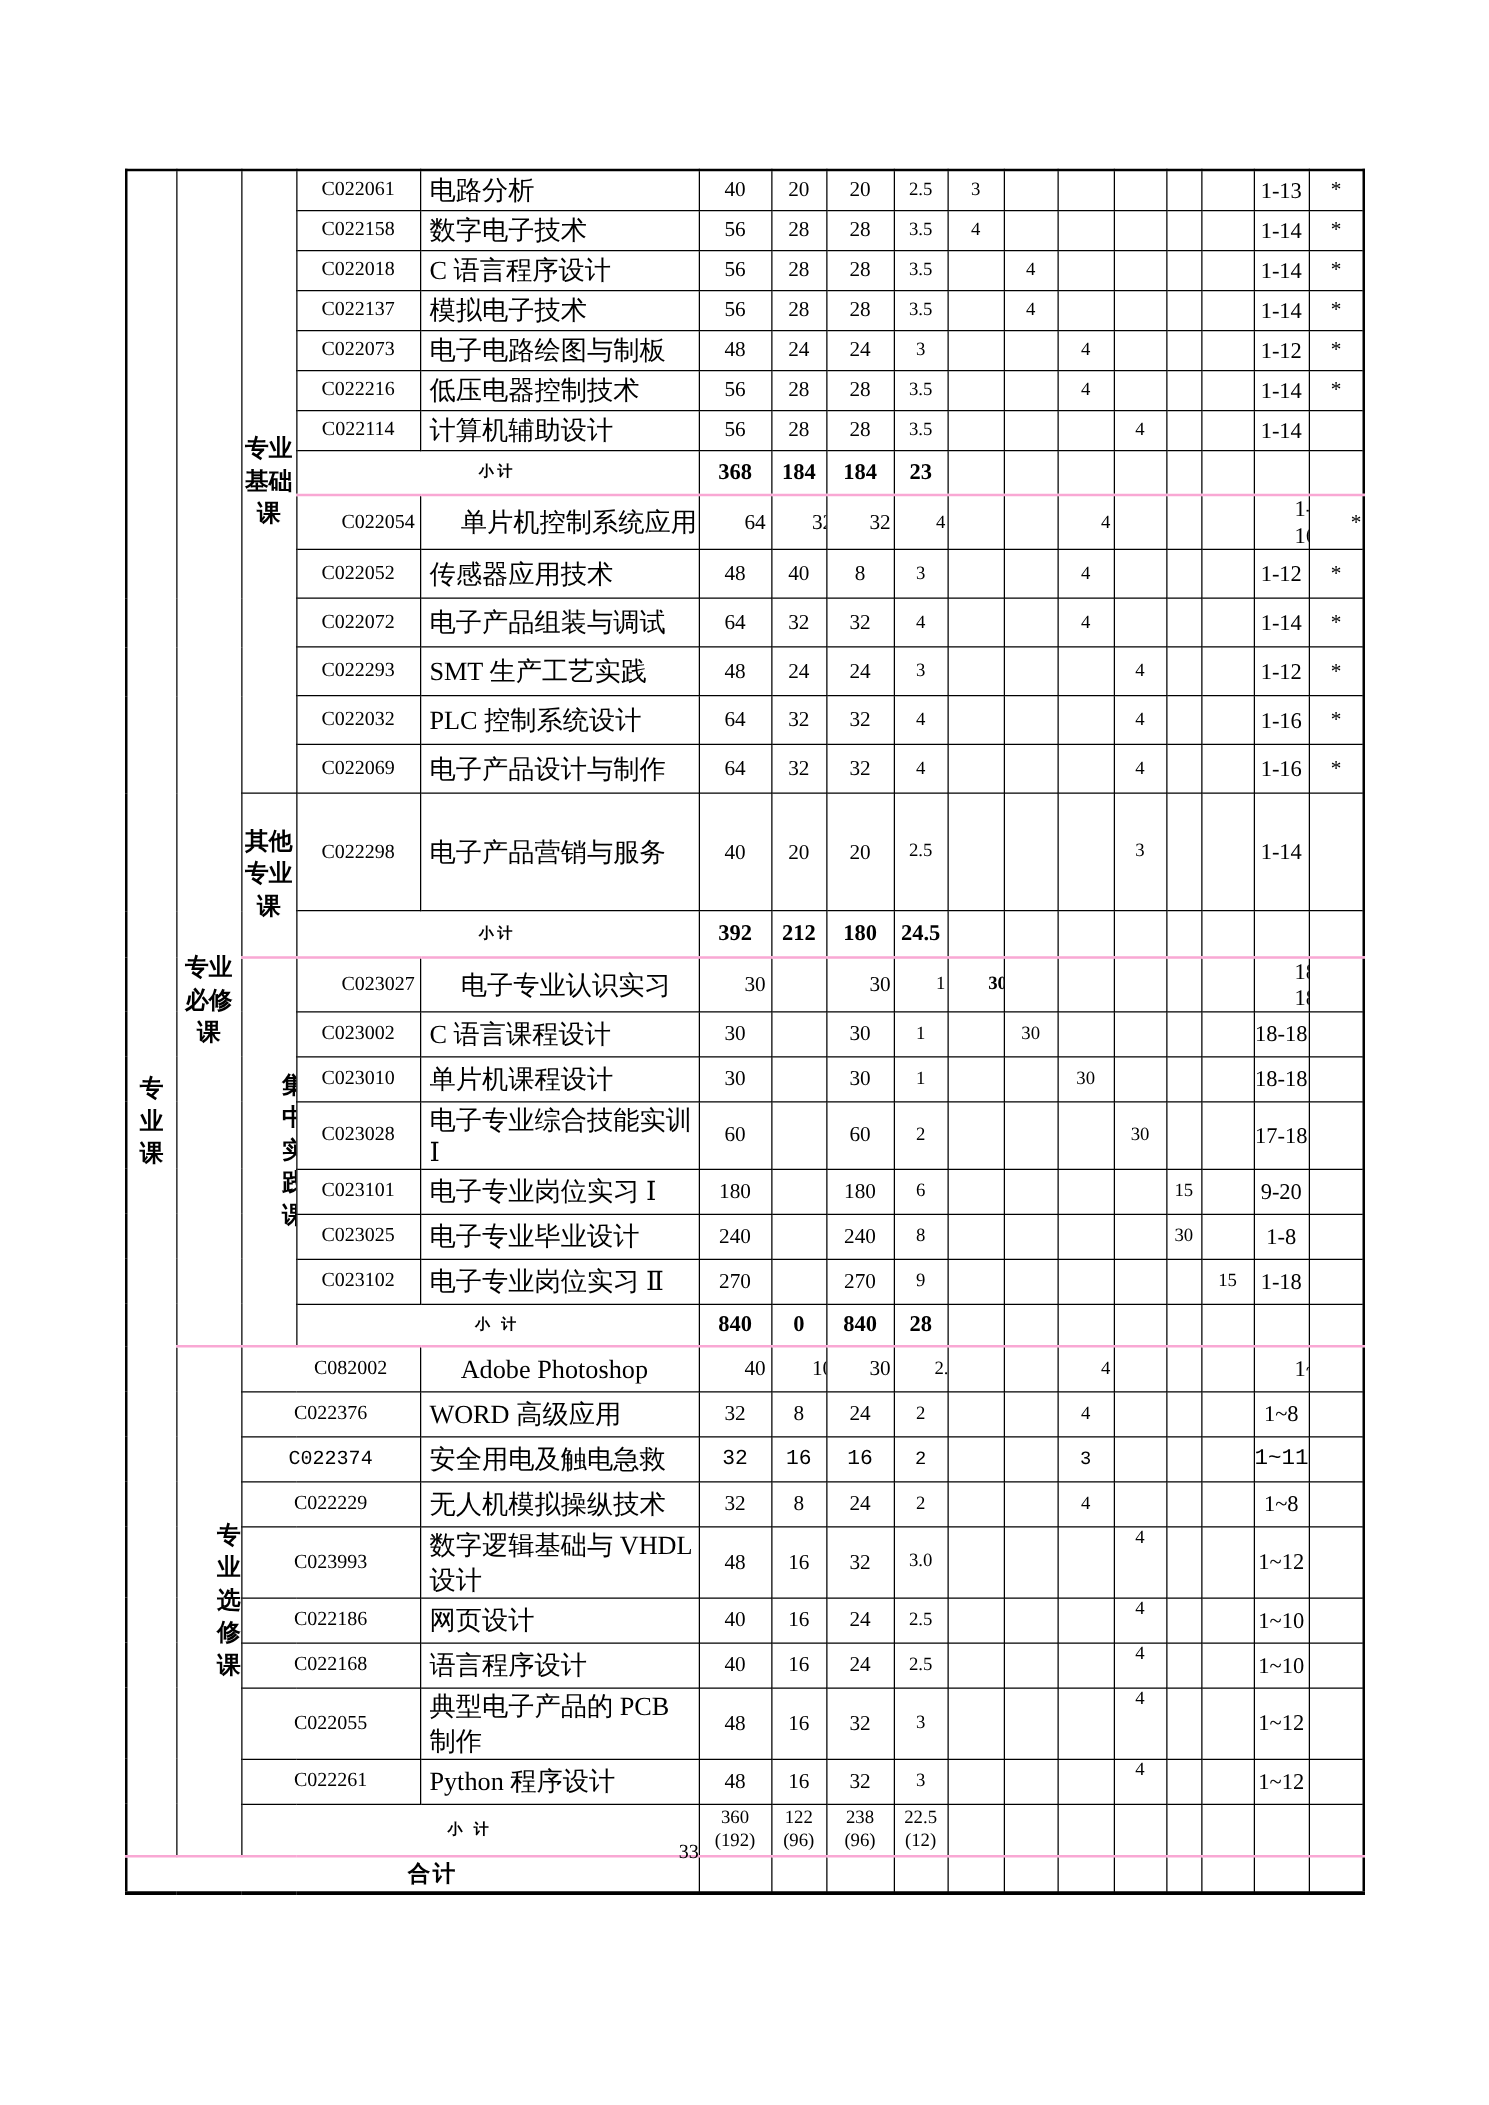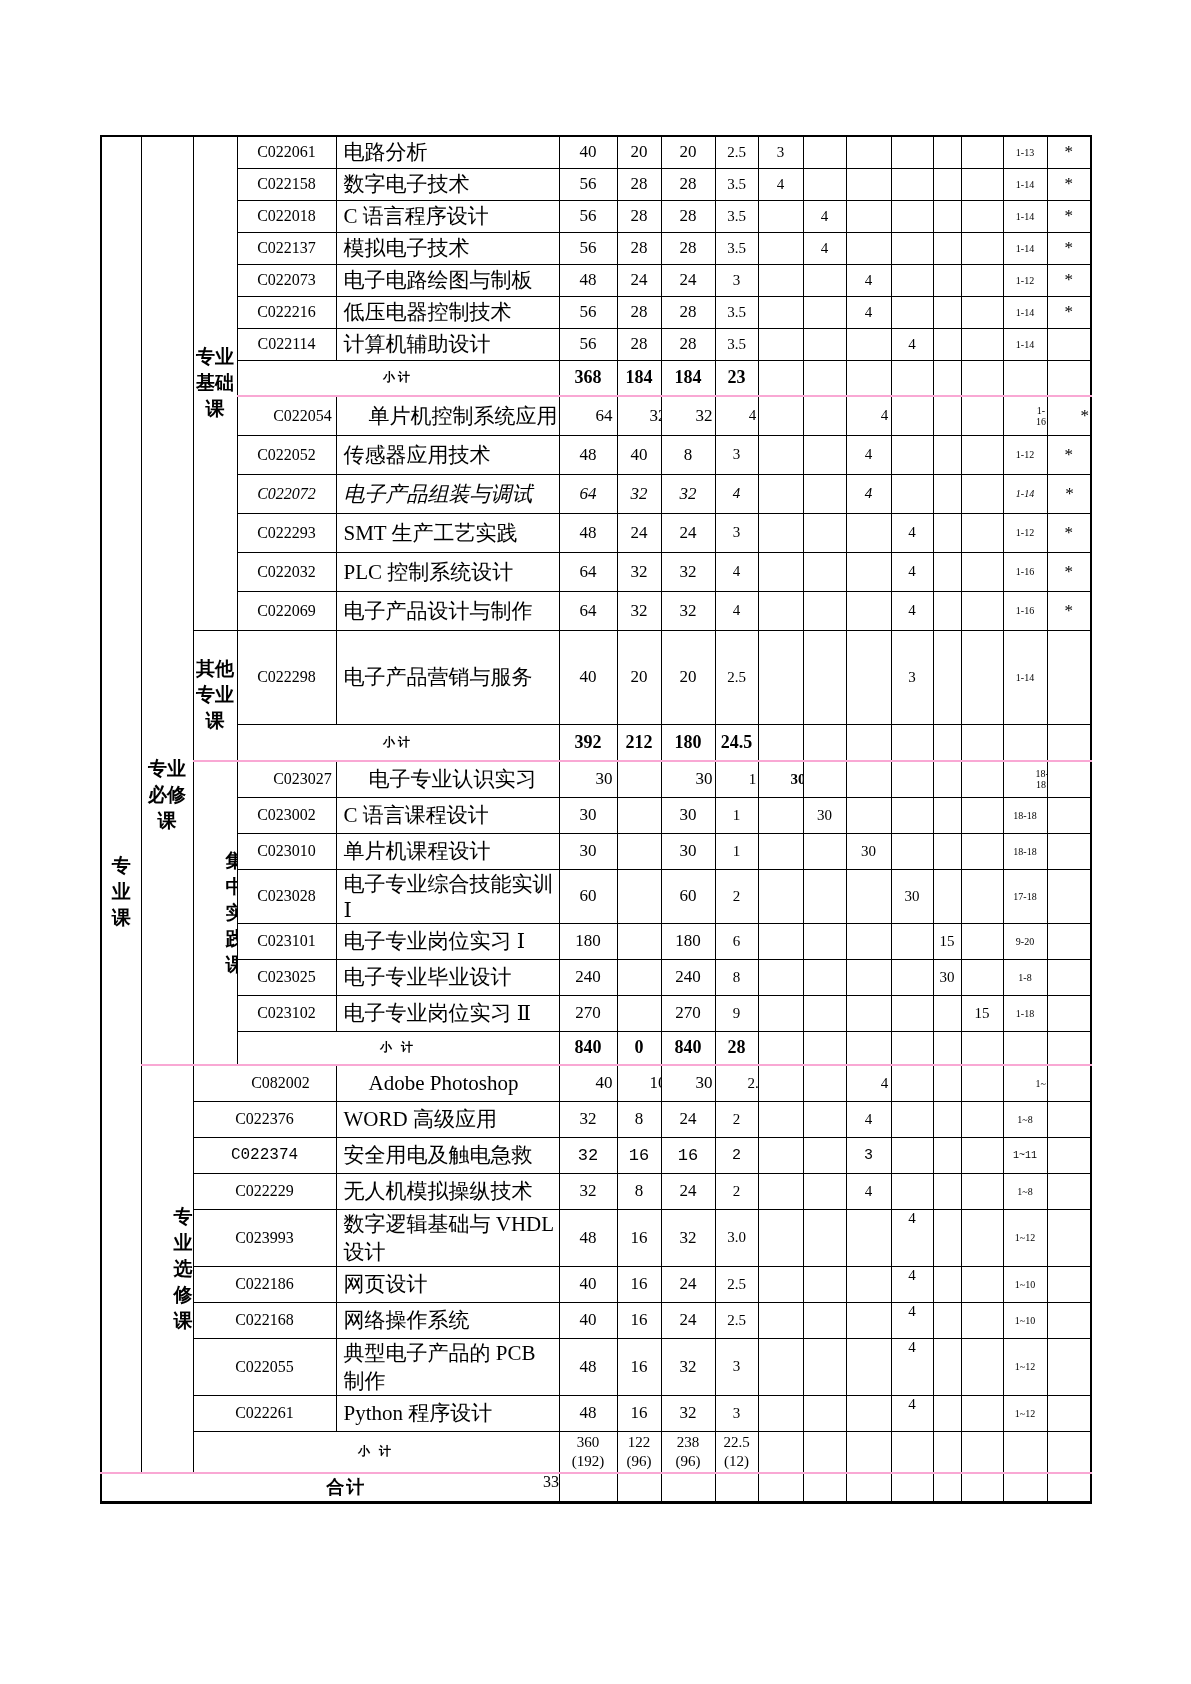--- a/index.html
+++ b/index.html
@@ -10,21 +10,21 @@
   .sheet{position:absolute;left:100px;top:135px;}
   table{border-collapse:collapse;table-layout:fixed;width:990px;
         border:2px solid #000;border-bottom-width:3px;}
   td,th{border:1px solid #000;padding:0;text-align:center;vertical-align:middle;
         overflow:hidden;font-weight:normal;}
   .code{font-size:16px;}
   .name{text-align:left;padding-left:7px;font-size:21px;}
   .num{font-size:17px;}
   .credit{font-size:15px;}
   .sem{font-size:15px;}
-  .week{font-size:10px;}
+  .week{font-size:18px;}
   .star{font-size:17px;}
   .bold{font-weight:bold;}
   .sum{font-size:18px;font-weight:bold;}
   .subtotal-label{font-size:12px;font-weight:bold;letter-spacing:3px;}
   .total-label{font-size:18px;font-weight:bold;letter-spacing:2px;}
   .v-label{font-weight:bold;font-size:19px;line-height:26px;}
   .v-label .ln{display:block;}
   .thick-top{border-top:2px solid #f9a8d4;padding-left:32px;}
   .vtop{vertical-align:top;line-height:17px;}
   .two-line{white-space:pre-line;font-size:15px;line-height:19px;}
@@ -228,21 +228,21 @@
           <td class="credit">3</td>
           <td class="sem"></td>
           <td class="sem"></td>
           <td class="sem">4</td>
           <td class="sem"></td>
           <td class="sem"></td>
           <td class="sem"></td>
           <td class="week">1-12</td>
           <td class="star">*</td>
         </tr>
-        <tr style="height: 39px; font-style: italic;">
+        <tr style="height: 39px;">
           <td class="code">C022072</td>
           <td class="name">电子产品组装与调试</td>
           <td class="num">64</td>
           <td class="num">32</td>
           <td class="num">32</td>
           <td class="credit">4</td>
           <td class="sem"></td>
           <td class="sem"></td>
           <td class="sem">4</td>
           <td class="sem"></td>
@@ -568,21 +568,21 @@
           <td class="sem"></td>
           <td class="sem"></td>
           <td class="sem vtop">4</td>
           <td class="sem"></td>
           <td class="sem"></td>
           <td class="week">1~10</td>
           <td class="star"></td>
         </tr>
         <tr style="height: 36px; padding-left: 19px;">
           <td class="code" colspan="2">C022168</td>
-          <td class="name">网络操作系统</td>
+          <td class="name">语言程序设计</td>
           <td class="num">40</td>
           <td class="num">16</td>
           <td class="num">24</td>
           <td class="credit">2.5</td>
           <td class="sem"></td>
           <td class="sem"></td>
           <td class="sem"></td>
           <td class="sem vtop">4</td>
           <td class="sem"></td>
           <td class="sem"></td>

